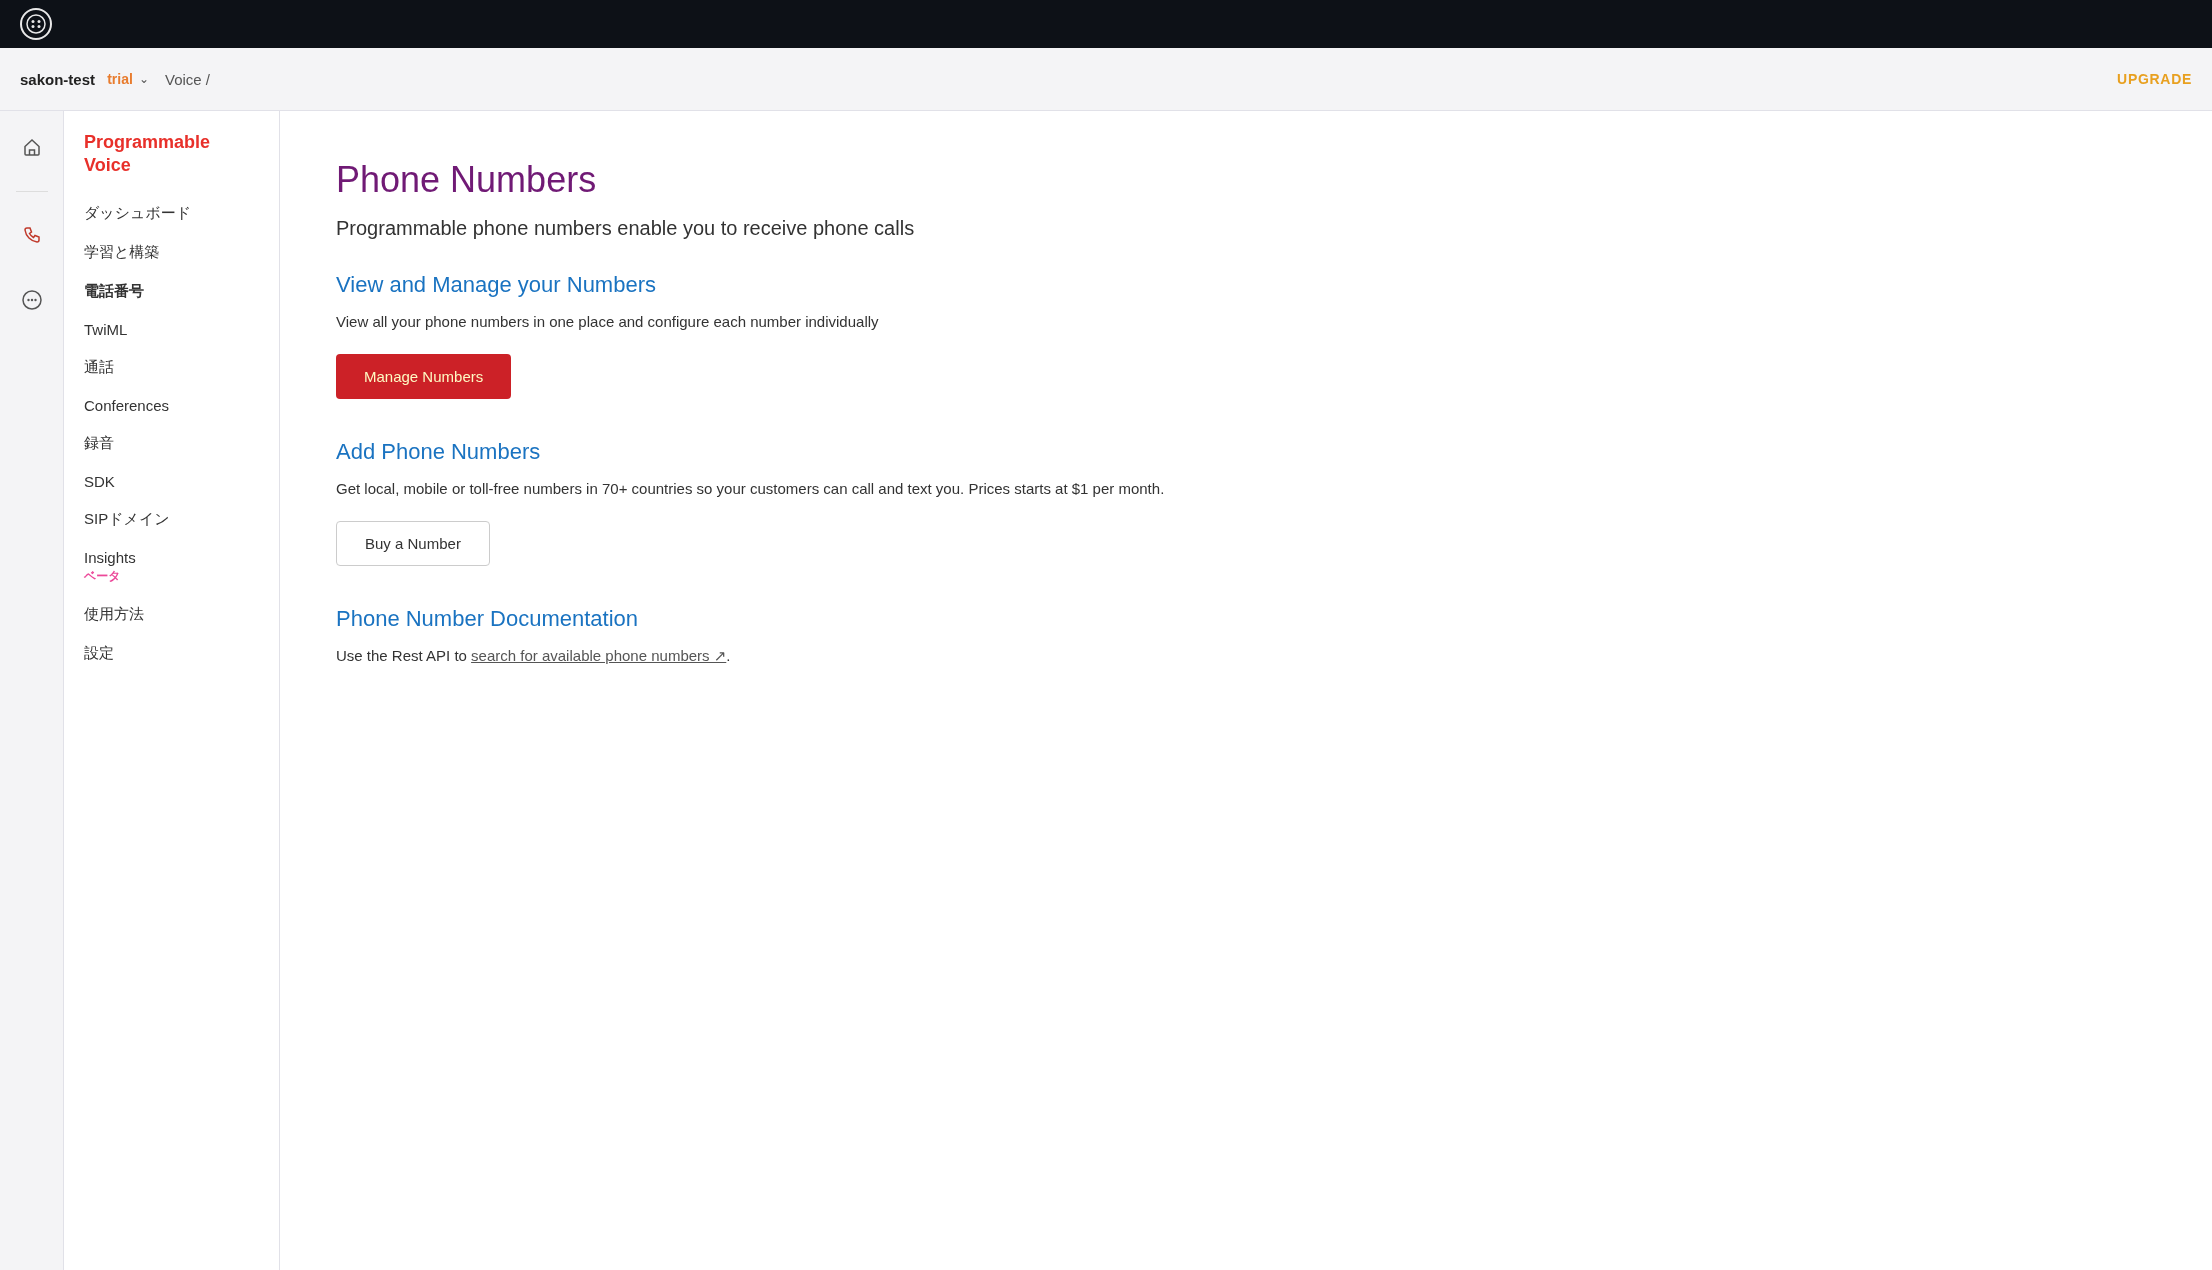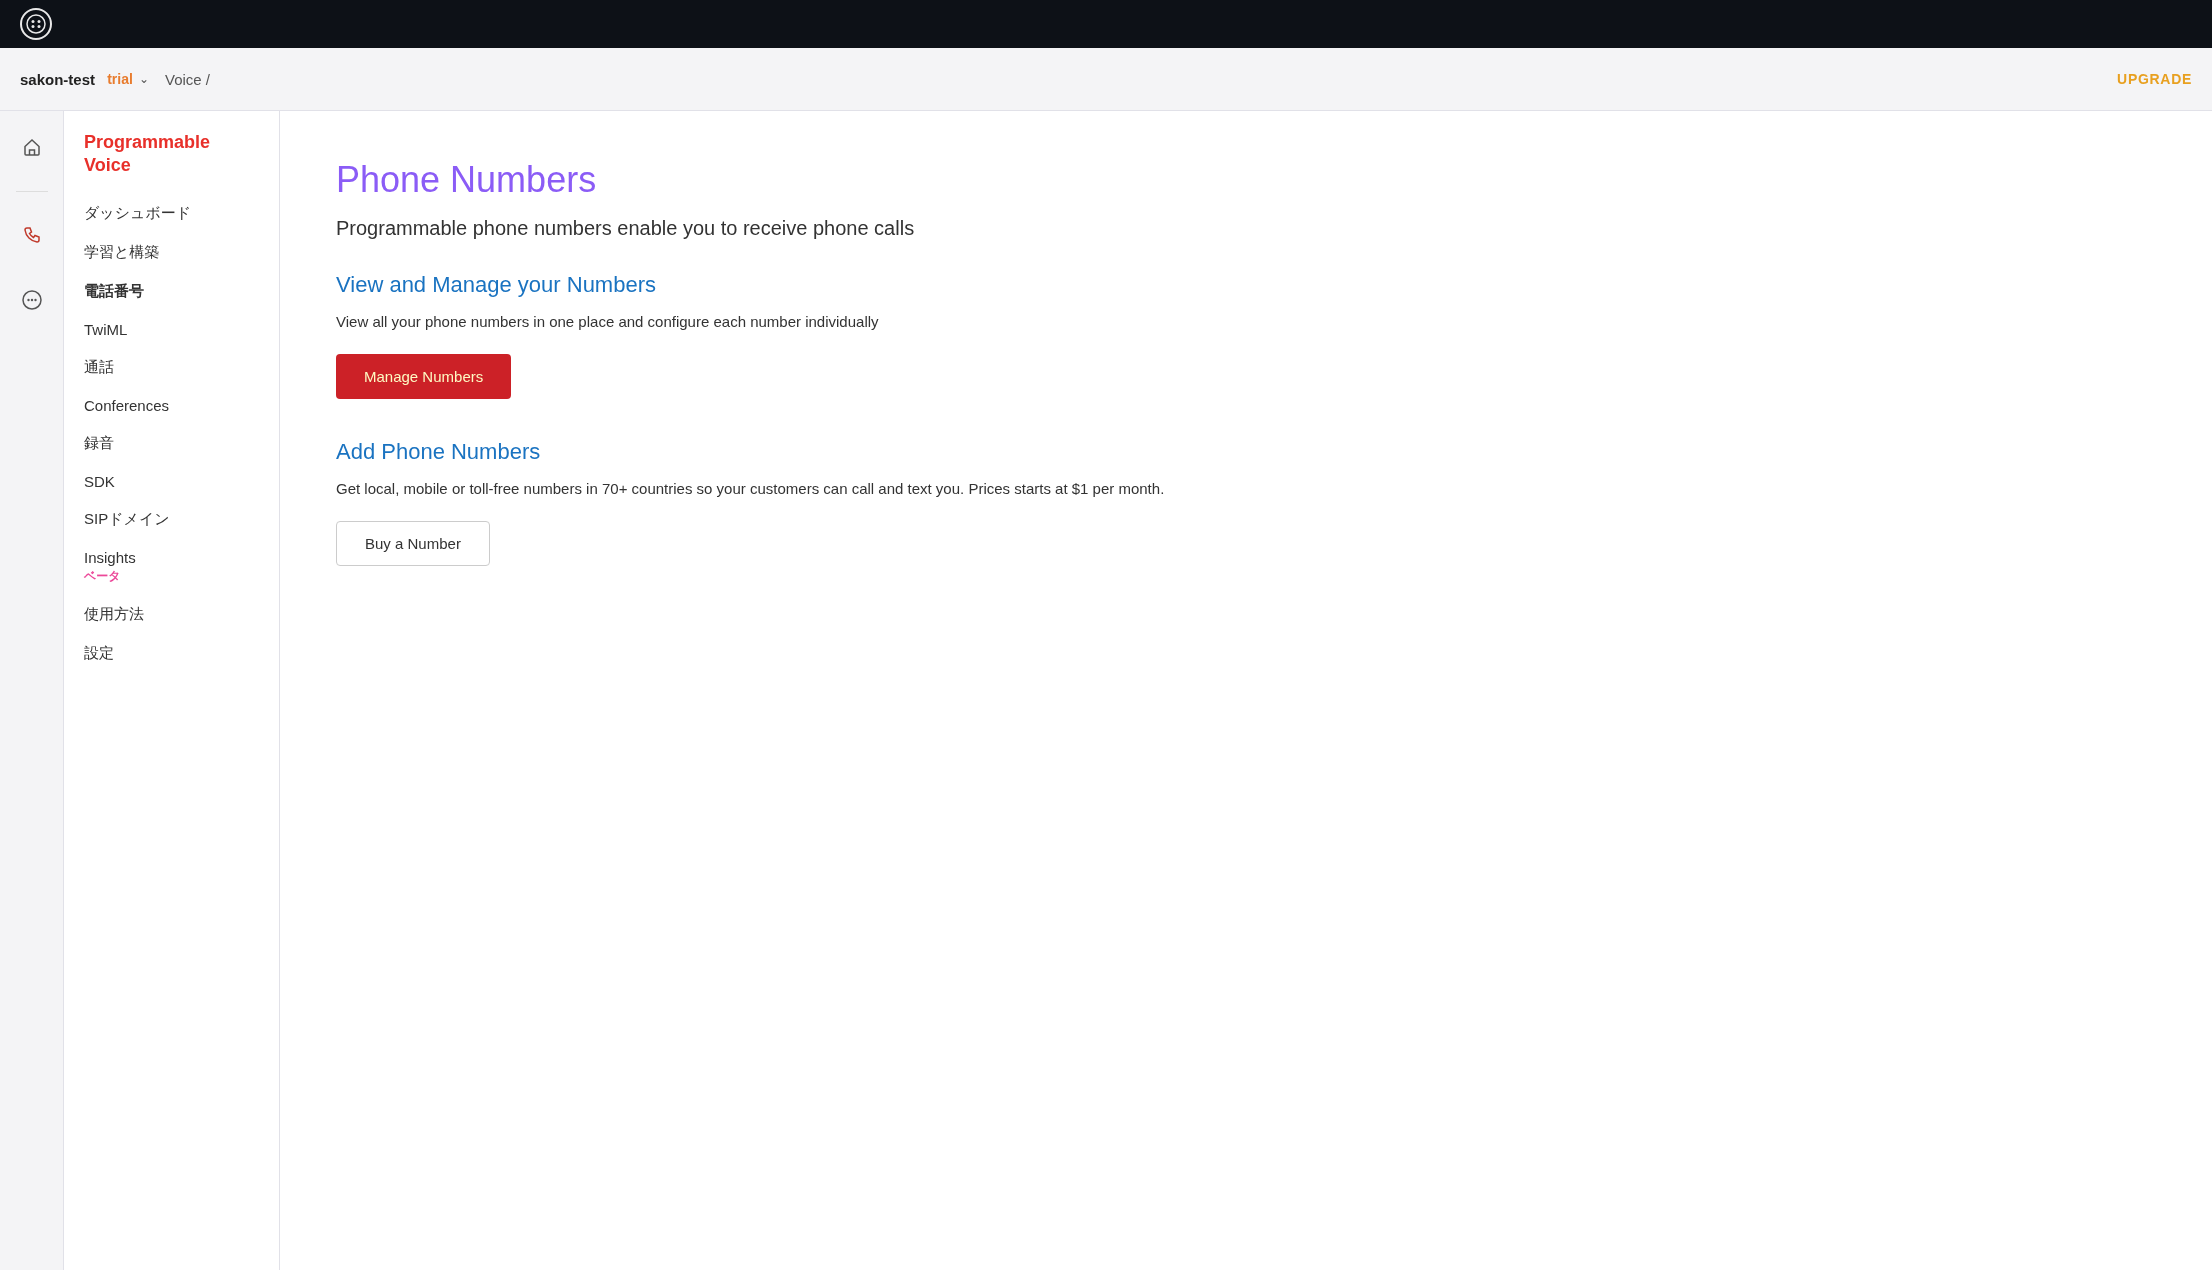--- a/index.html
+++ b/index.html
@@ -150,21 +150,21 @@
     
     .content {
       flex: 1;
       background: #fff;
       padding: 48px 56px;
       overflow-y: auto;
     }
     .page-title {
       font-size: 36px;
       font-weight: 400;
-      color: #8b5cf6;
+      color: #701a75;
       margin-bottom: 16px;
     }
     .page-subtitle {
       font-size: 20px;
       color: #333;
       margin-bottom: 32px;
     }
 
     
     .section-title {
@@ -301,15 +301,21 @@
       <p class="section-desc">View all your phone numbers in one place and configure each number individually</p>
       <button class="btn-primary">Manage Numbers</button>
     </div>
 
     <div class="section-block">
       <div class="section-title">Add Phone Numbers</div>
       <p class="section-desc">Get local, mobile or toll-free numbers in 70+ countries so your customers can call and text you. Prices starts at $1 per month.</p>
       <button class="btn-secondary">Buy a Number</button>
     </div>
 
+    <div class="section-block">
+      <div class="section-title">Phone Number Documentation</div>
+      <p class="doc-text">
+        Use the Rest API to <a class="doc-link">search for available phone numbers ↗</a>.
+      </p>
+    </div>
   </div>
 
 </div>
 
 </body></html>

